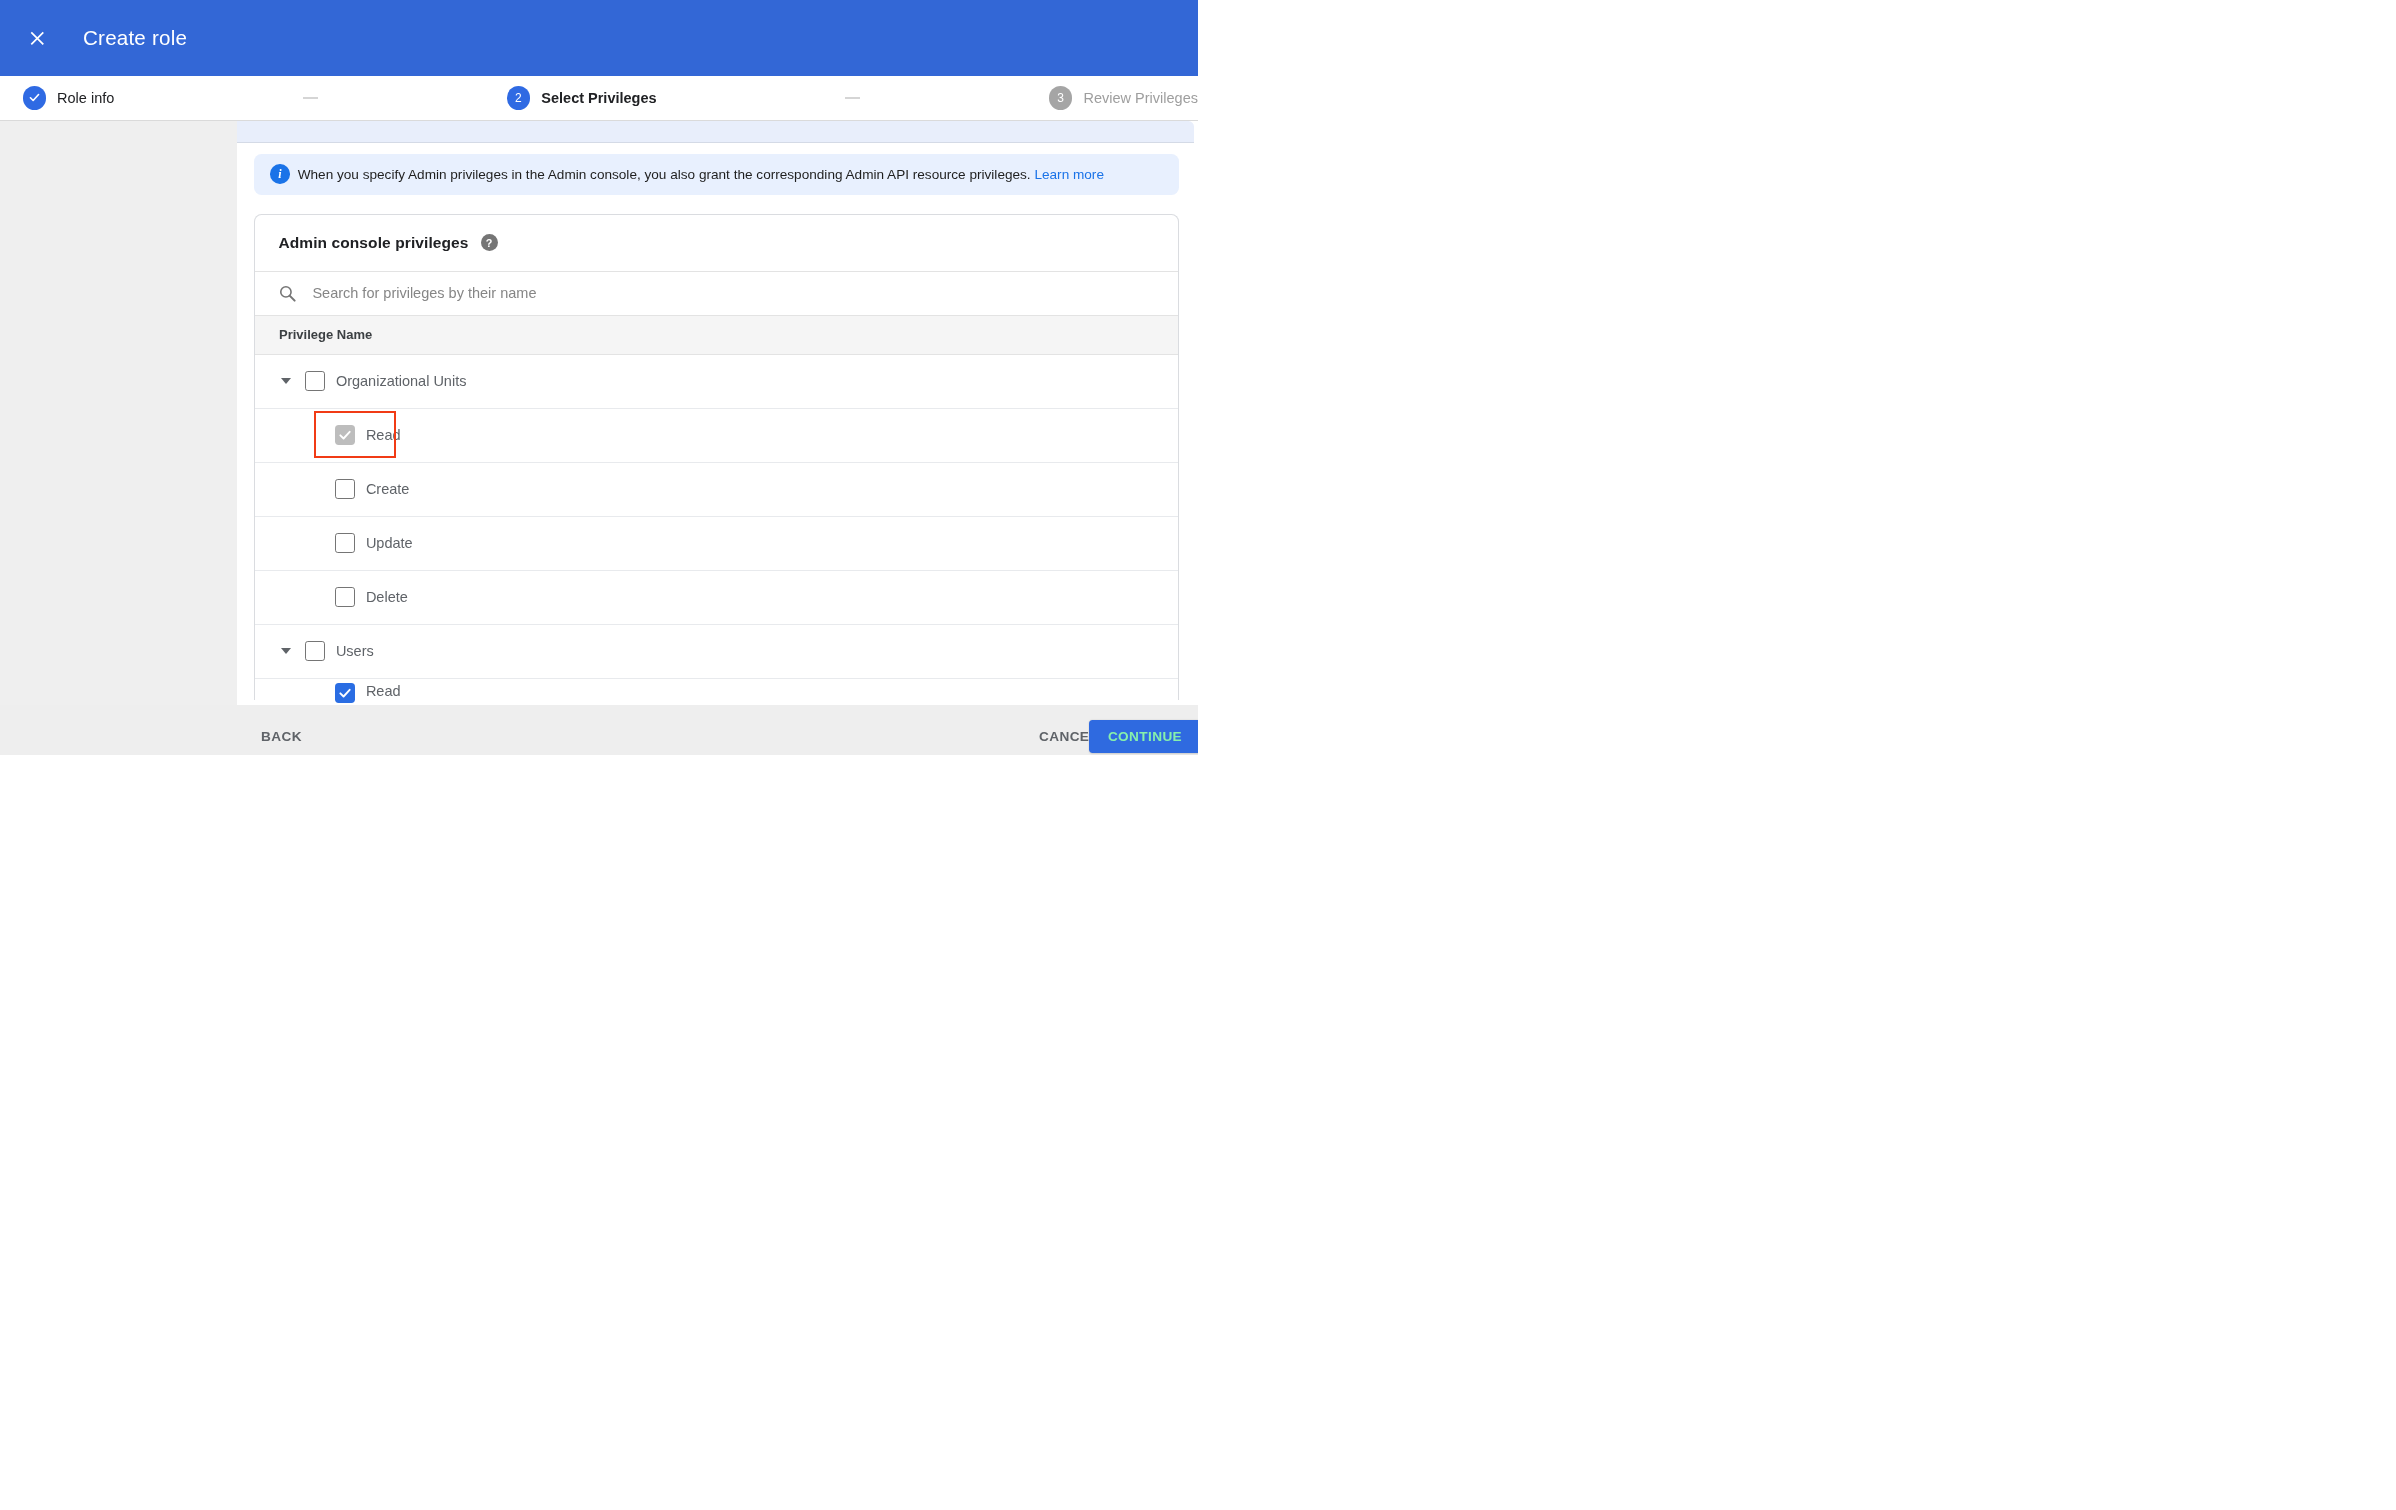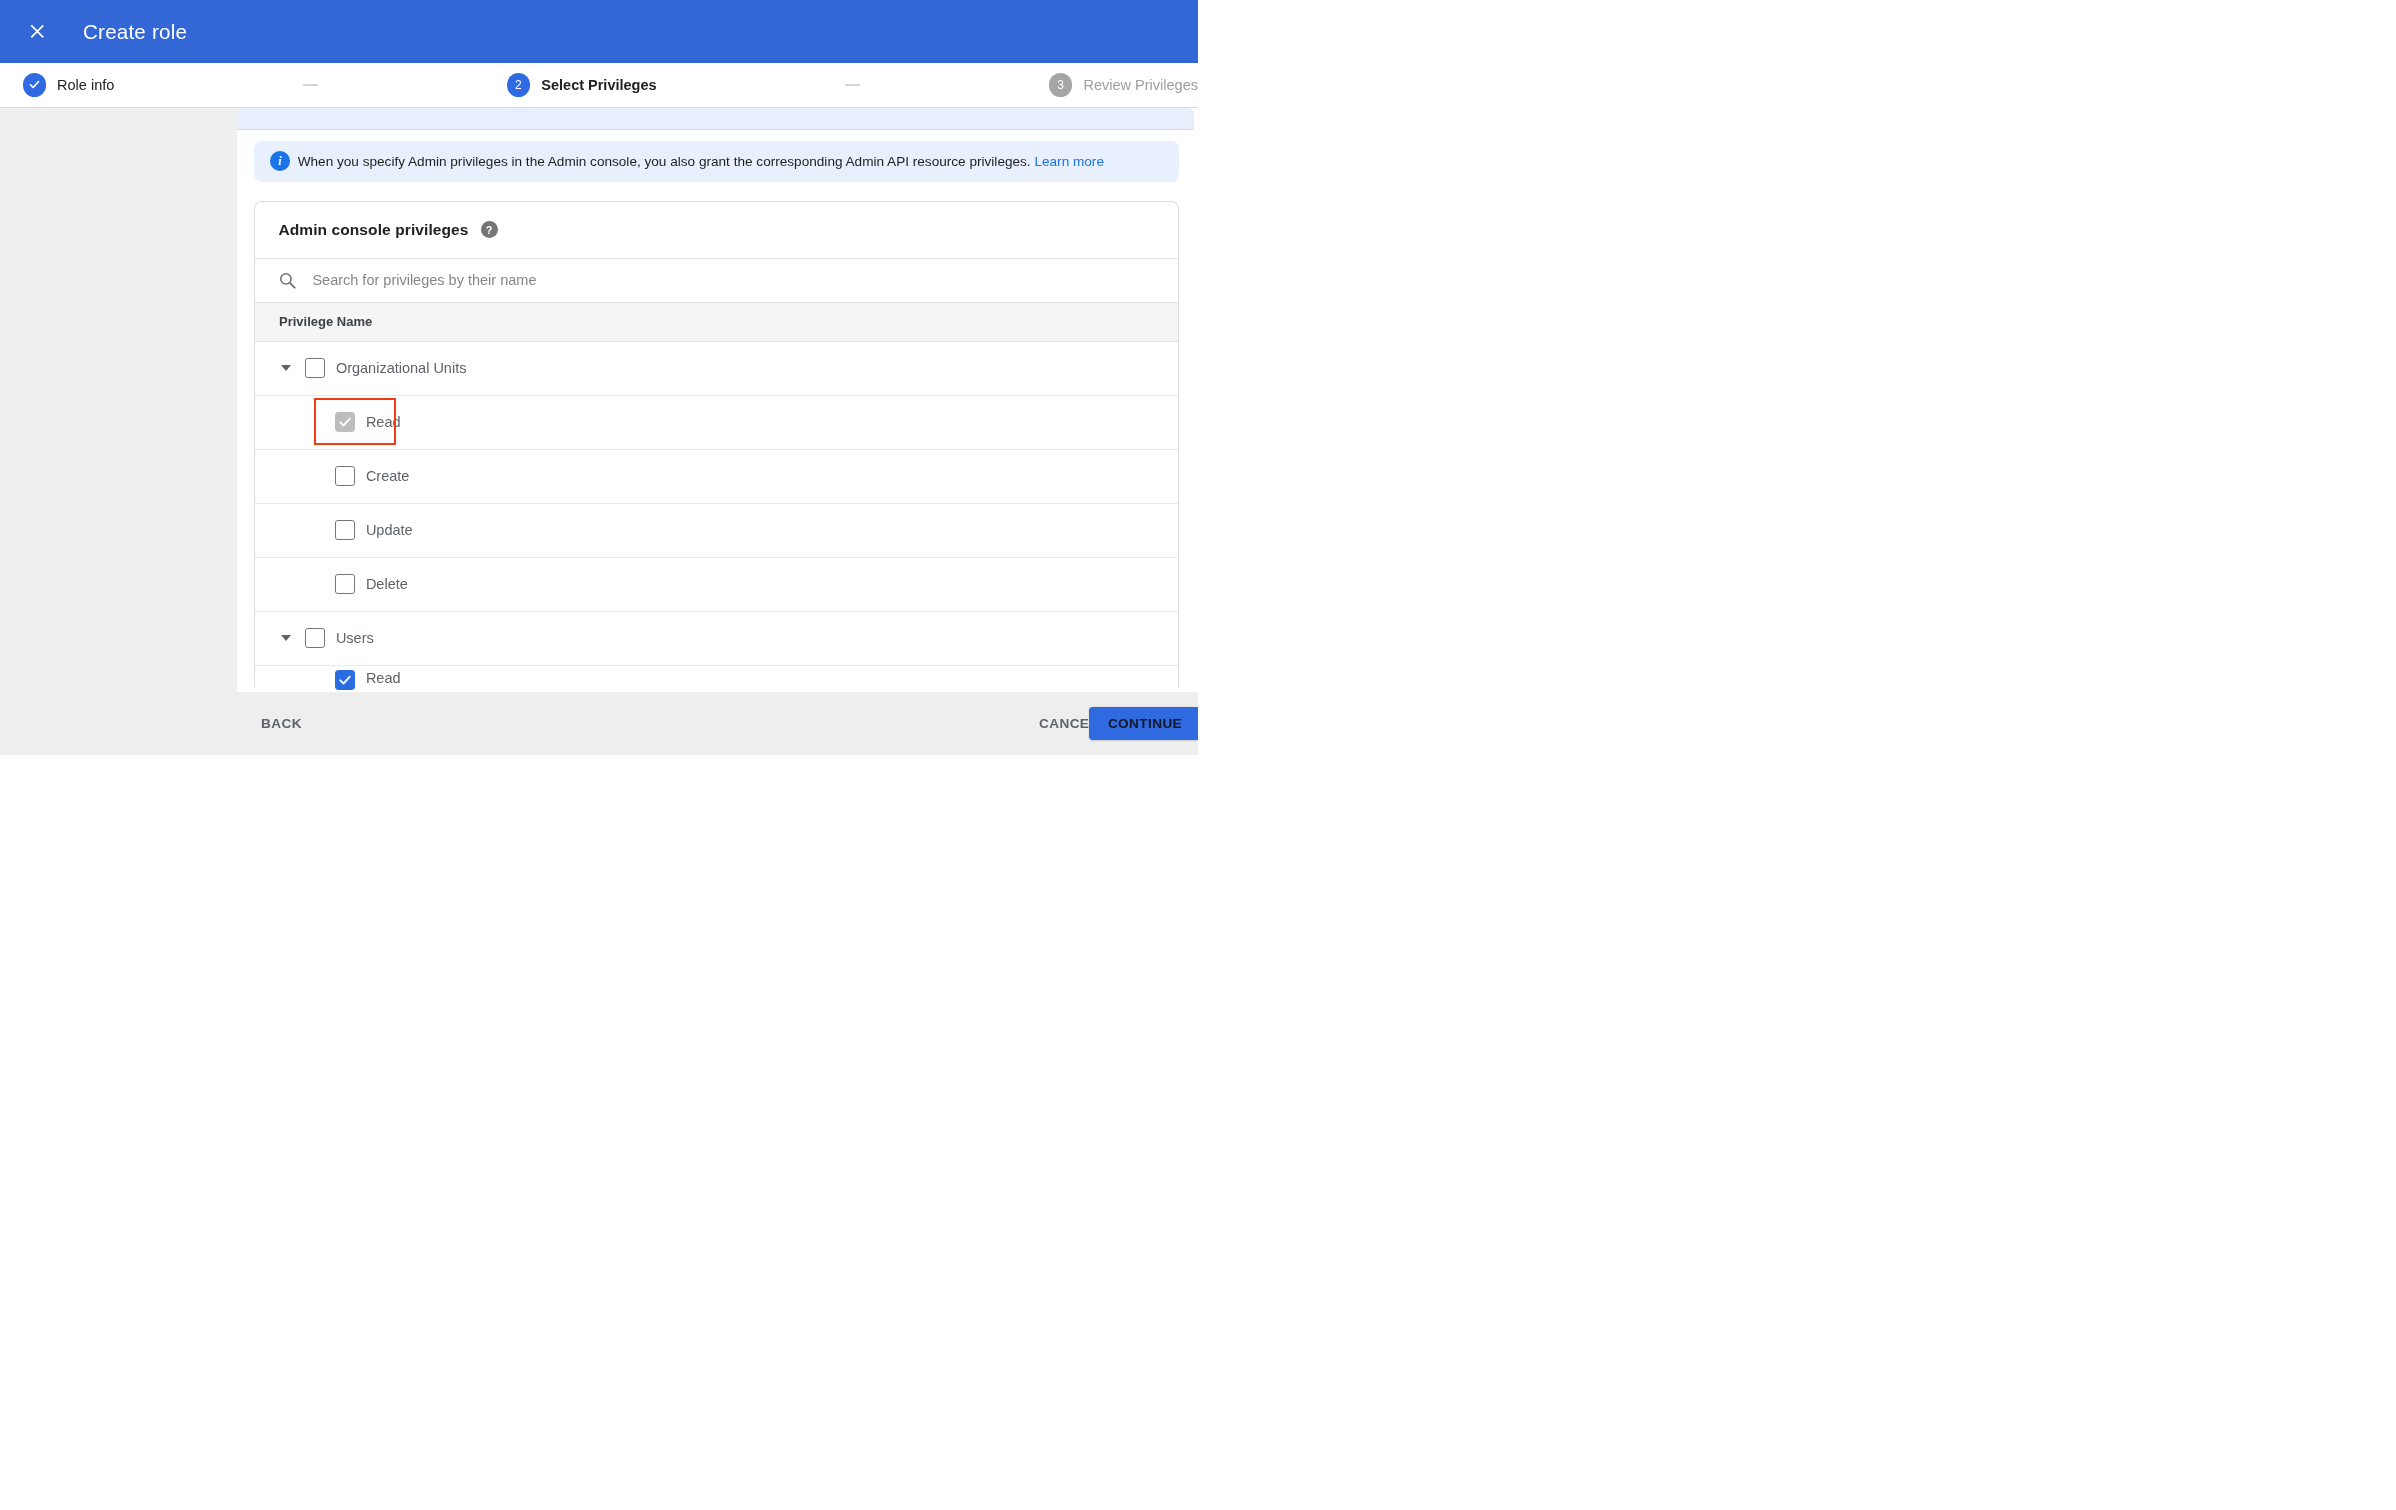--- a/index.html
+++ b/index.html
@@ -4,21 +4,21 @@
 <style>
   * { margin:0; padding:0; box-sizing:border-box; }
   html,body { background:#fff; }
   .page {
     width:1198px; height:755px; position:relative; overflow:hidden;
     background:#fff; font-family:"Liberation Sans", sans-serif;
     -webkit-font-smoothing:antialiased;
   }
 
   
-  .appbar { height:63px; background:#3367d6; display:flex; align-items:center; }
+  .appbar { height:76px; background:#3367d6; display:flex; align-items:center; }
   .close-btn { margin-left:25px; width:24px; height:24px; display:flex; align-items:center; justify-content:center; cursor:pointer; }
   .appbar-title { margin-left:34px; color:#ffffff; font-size:20.6px; font-weight:400; letter-spacing:0.2px; }
 
   
   .stepper { height:45px; background:#fff; border-bottom:0.9px solid #dadada; display:flex; align-items:center; padding-left:22.5px;justify-content:space-between; }
   .step { display:flex; align-items:center; cursor:pointer; }
   .step-circle { width:23.4px; height:23.4px; border-radius:50%; display:flex; align-items:center; justify-content:center;
                  color:#fff; font-size:12px; font-weight:400; flex:none; }
   .step.complete .step-circle, .step.active .step-circle { background:#2f6ae3; }
   .step.upcoming .step-circle { background:#a5a5a5; }
@@ -73,21 +73,21 @@
   .red-box { position:absolute; left:59px; top:2.8px; width:82px; height:47px;
              border:2.8px solid #f13b15; pointer-events:none; }
 
   
   .footer { height:63px; background:#eeeeee; position:relative; }
   .text-btn { position:absolute; top:0; height:100%; display:flex; align-items:center;
               color:#5f6368; font-size:13.6px; font-weight:700; letter-spacing:0.4px; cursor:pointer; }
   .btn-back { left:261px; }
   .btn-cancel { left:1039px; }
   .btn-continue { position:absolute; left:1089px; top:15px; width:112px; height:33px; border-radius:3.7px;
-                  background:#2f6ae0; color:#0f172a; font-size:13.6px; font-weight:700; letter-spacing:0.4px;
+                  background:#2f6ae0; color:#86efac; font-size:13.6px; font-weight:700; letter-spacing:0.4px;
                   display:flex; align-items:center; justify-content:center; cursor:pointer;
                   box-shadow:0 0.9px 1.9px rgba(0,0,0,.15); }
 </style>
 </head>
 <body>
 
 <div class="page">
 
   <div class="appbar">
     <div class="close-btn">

